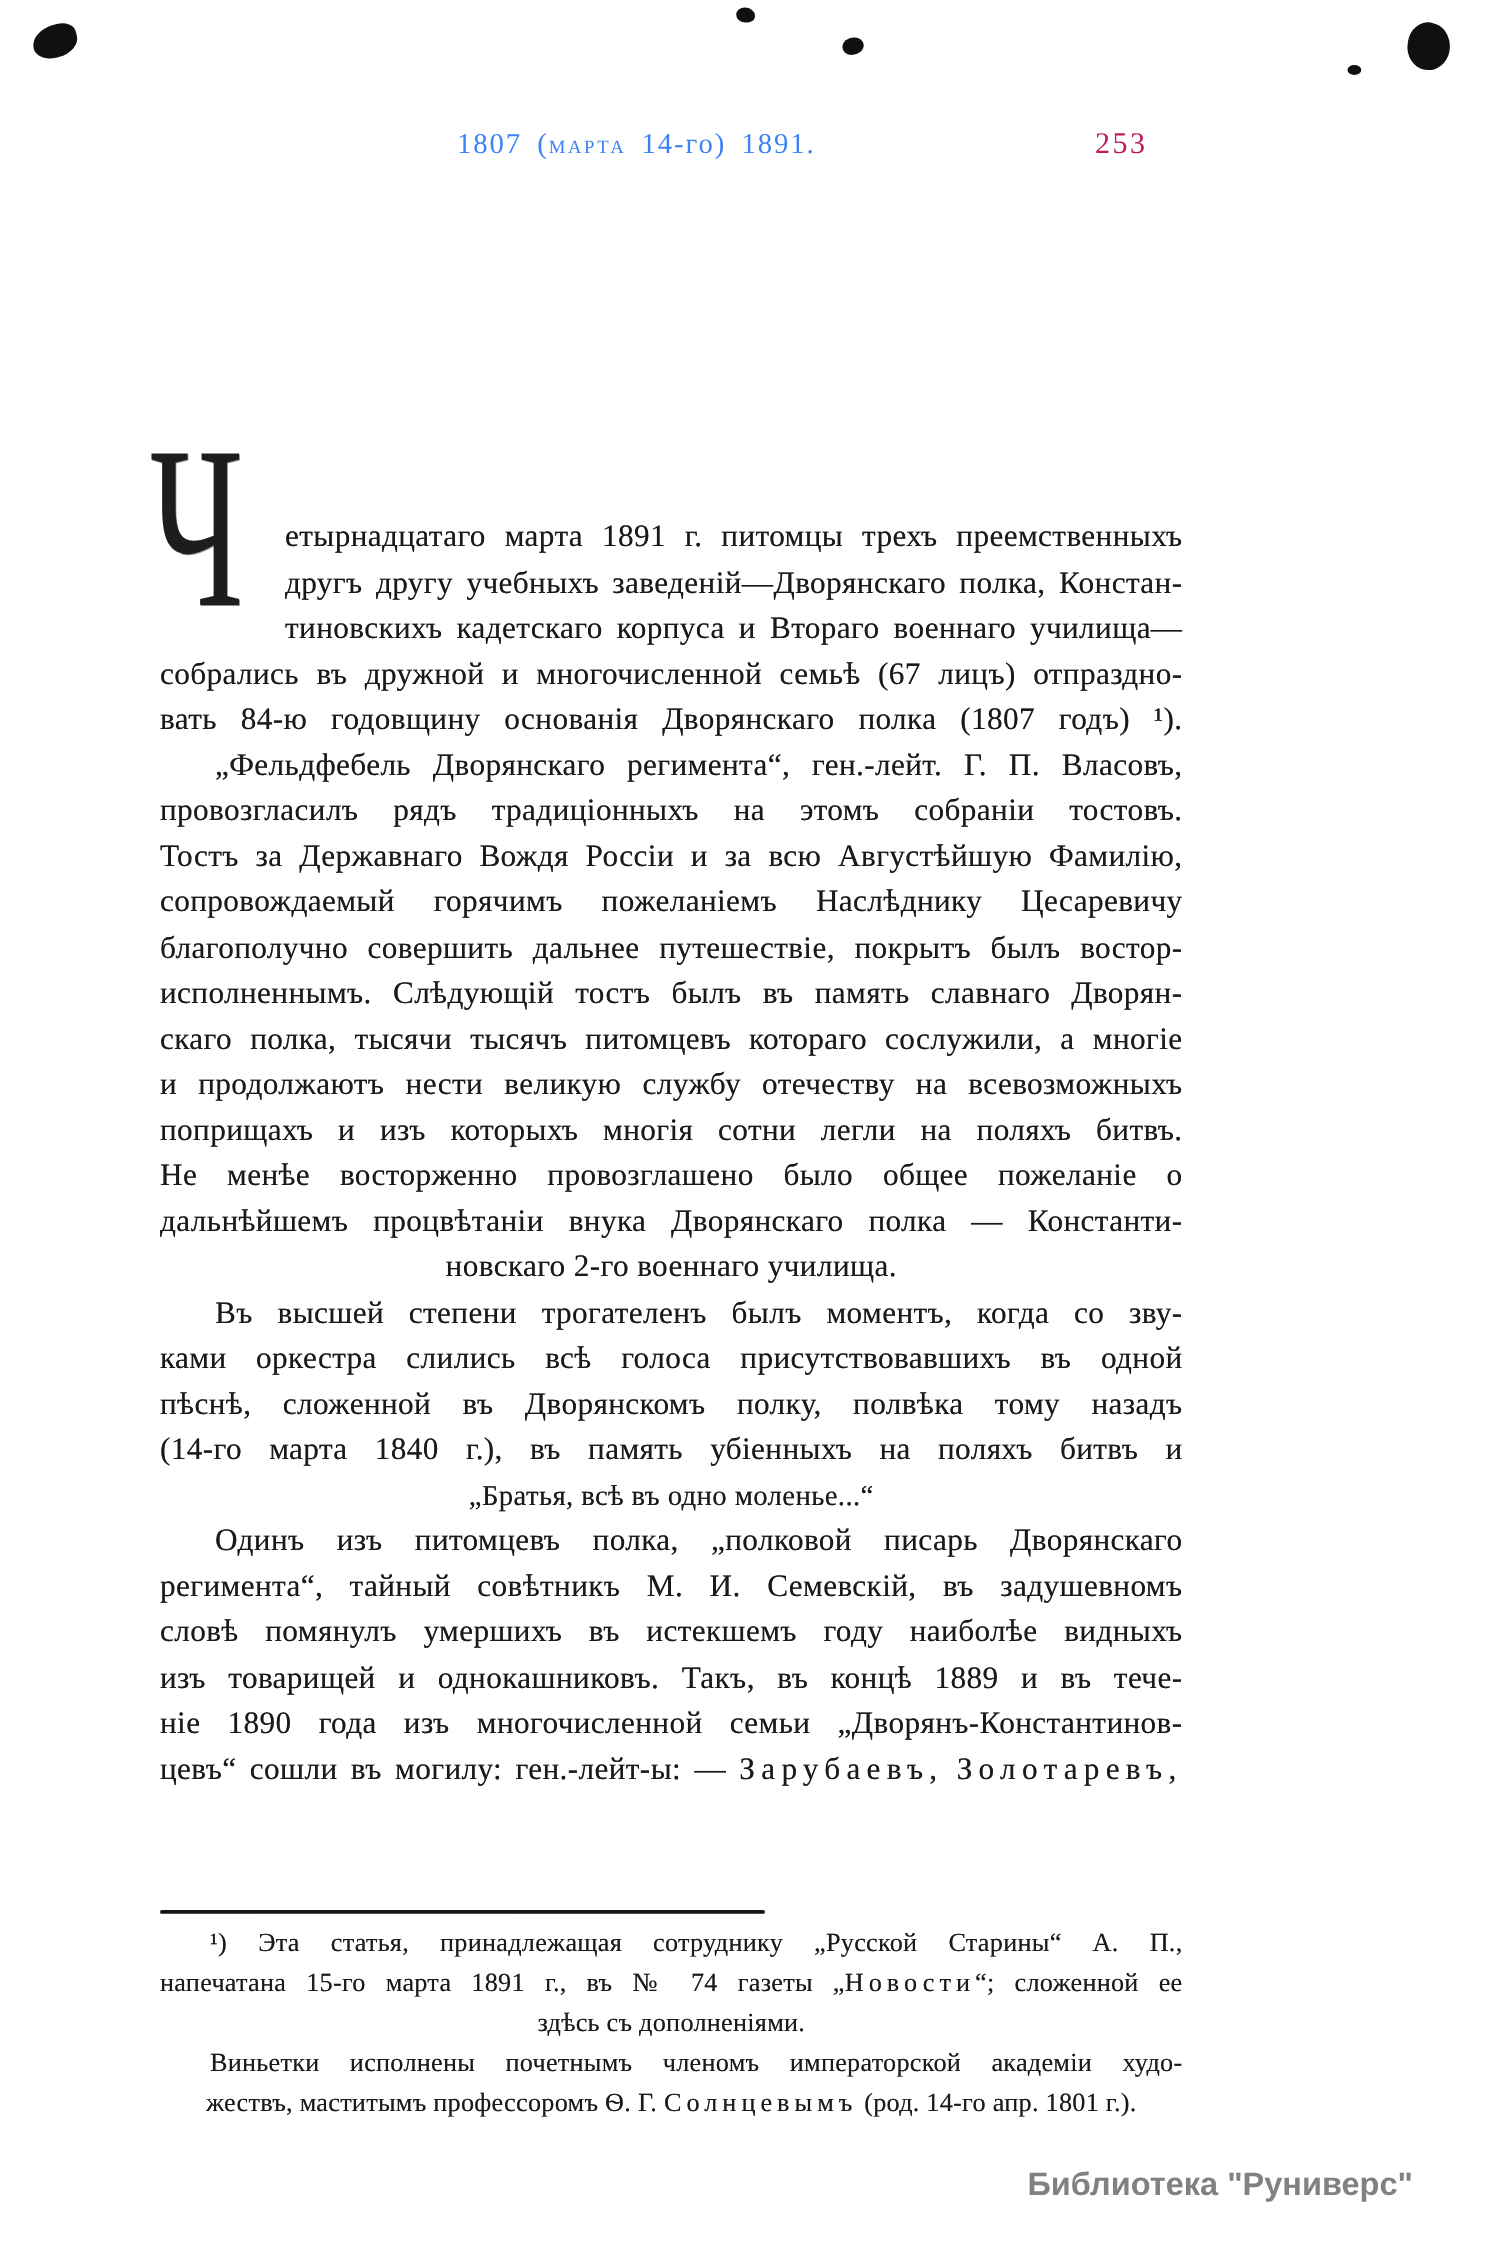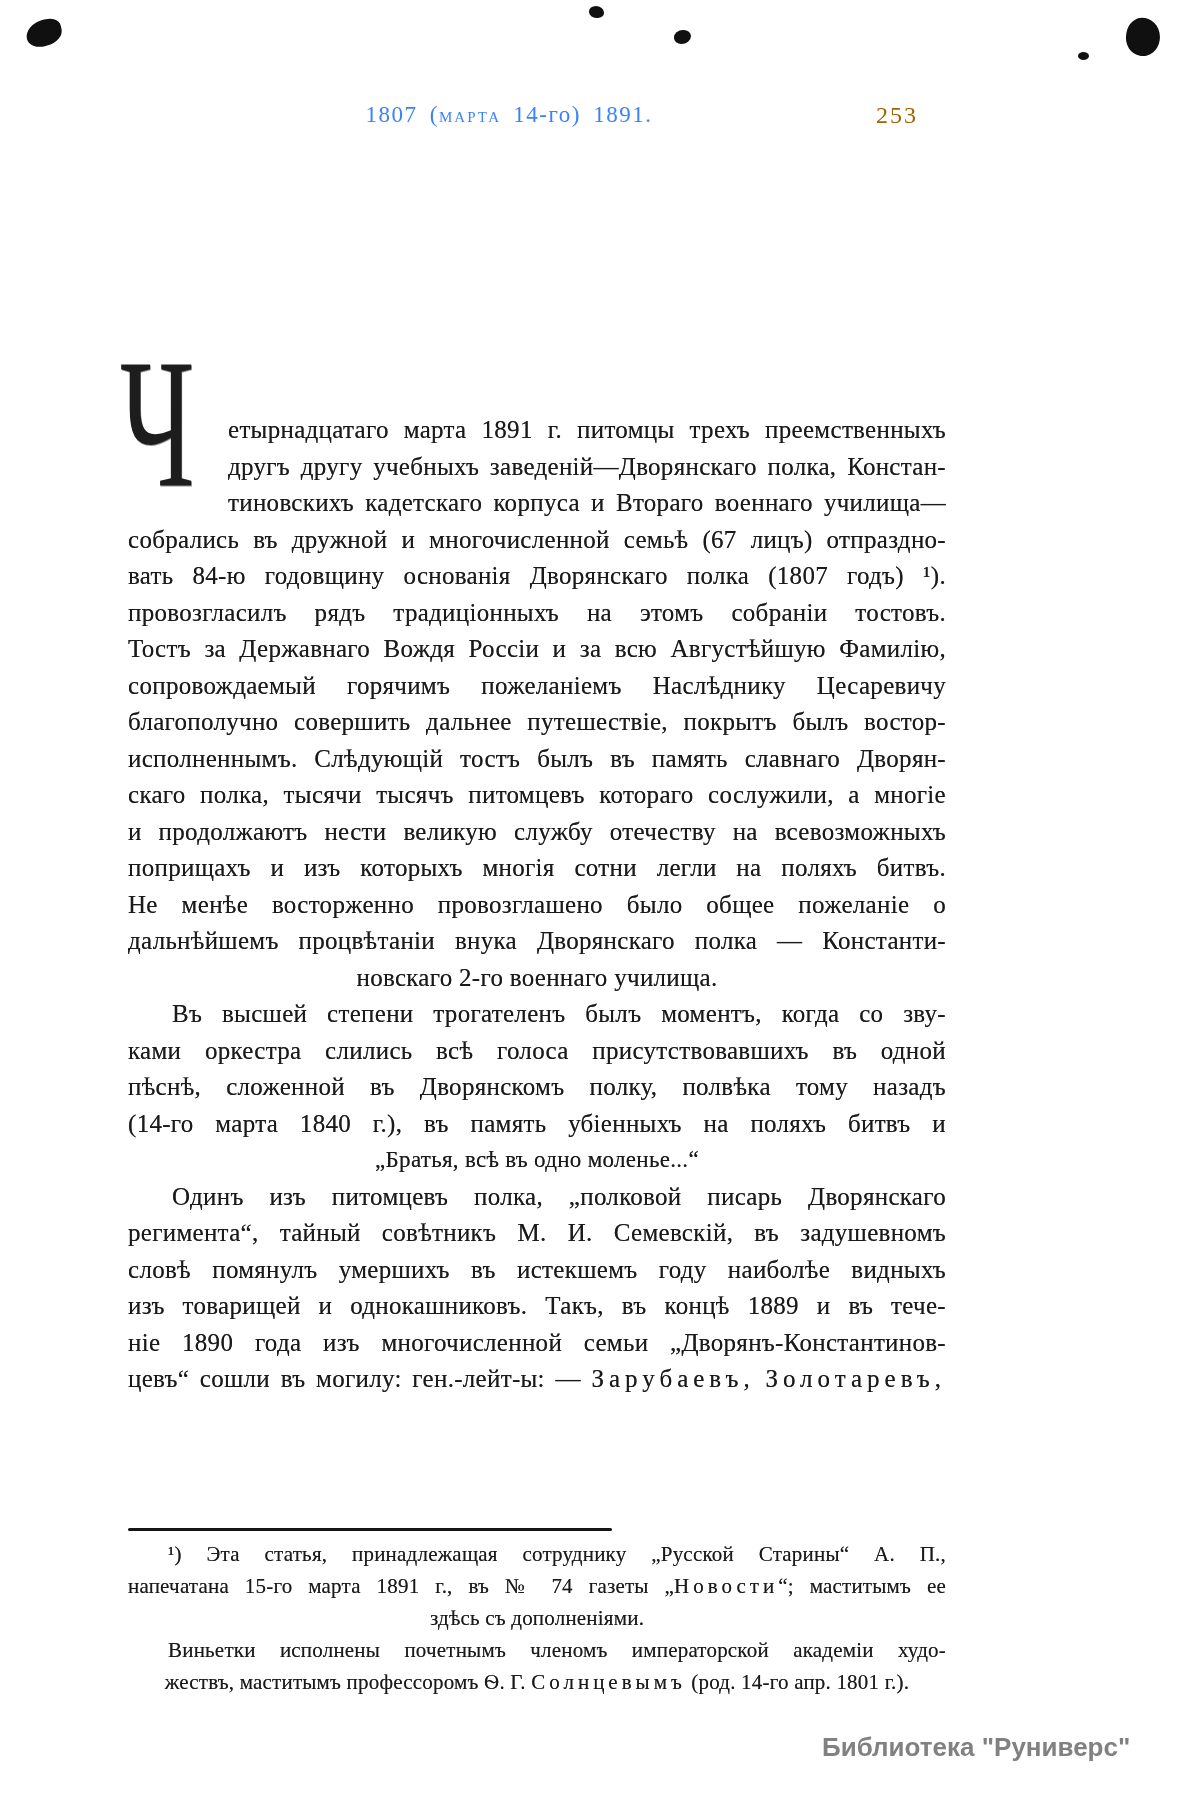--- a/index.html
+++ b/index.html
@@ -12,21 +12,21 @@
     overflow:hidden;
   }
   .page-header {
     position:absolute; top:102px; left:128px; width:762px;
     text-align:center; font-size:23px; letter-spacing:1.5px; word-spacing:5px;
     color:#3b82f6;
   }
   .page-header .sc { font-variant:small-caps; font-size:21px; letter-spacing:2px; }
   .page-number {
     position:absolute; top:102px; left:876px; font-size:24px; letter-spacing:2px;
-    color:#a16207;
+    color:#be185d;
   }
   .body-text {
     position:absolute; top:412px; left:128px; width:818px;
     font-size:25px; line-height:36.5px; letter-spacing:0.3px;
     text-shadow:0 0 0.4px rgba(20,20,20,0.65);
   }
   .body-text .line { height:36.5px; overflow:hidden; }
   .just   { text-align:justify; text-align-last:justify; }
   .last   { text-align:center; }
   .center { text-align:center; font-size:23px; }
@@ -76,20 +76,21 @@
 <div class="page-number">253</div>
 
 <div class="drop-cap">Ч</div>
 
 <div class="body-text">
     <div class="line just padcap"><span>етырнадцатаго марта 1891 г. питомцы трехъ преемственныхъ</span></div>
     <div class="line just padcap"><span>другъ другу учебныхъ заведеній—Дворянскаго полка, Констан-</span></div>
     <div class="line just padcap"><span>тиновскихъ кадетскаго корпуса и Втораго военнаго училища—</span></div>
     <div class="line just"><span>собрались въ дружной и многочисленной семьѣ (67 лицъ) отпраздно-</span></div>
     <div class="line just"><span>вать 84-ю годовщину основанія Дворянскаго полка (1807 годъ) ¹).</span></div>
+    <div class="line just indent"><span>„Фельдфебель Дворянскаго регимента“, ген.-лейт. Г. П. Власовъ,</span></div>
     <div class="line just"><span>провозгласилъ рядъ традиціонныхъ на этомъ собраніи тостовъ.</span></div>
     <div class="line just"><span>Тостъ за Державнаго Вождя Россіи и за всю Августѣйшую Фамилію,</span></div>
     <div class="line just"><span>сопровождаемый горячимъ пожеланіемъ Наслѣднику Цесаревичу</span></div>
     <div class="line just"><span>благополучно совершить дальнее путешествіе, покрытъ былъ востор-</span></div>
     <div class="line just"><span>исполненнымъ. Слѣдующій тостъ былъ въ память славнаго Дворян-</span></div>
     <div class="line just"><span>скаго полка, тысячи тысячъ питомцевъ котораго сослужили, а многіе</span></div>
     <div class="line just"><span>и продолжаютъ нести великую службу отечеству на всевозможныхъ</span></div>
     <div class="line just"><span>поприщахъ и изъ которыхъ многія сотни легли на поляхъ битвъ.</span></div>
     <div class="line just"><span>Не менѣе восторженно провозглашено было общее пожеланіе о</span></div>
     <div class="line just"><span>дальнѣйшемъ процвѣтаніи внука Дворянскаго полка — Константи-</span></div>
@@ -103,19 +104,19 @@
     <div class="line just"><span>регимента“, тайный совѣтникъ М. И. Семевскій, въ задушевномъ</span></div>
     <div class="line just"><span>словѣ помянулъ умершихъ въ истекшемъ году наиболѣе видныхъ</span></div>
     <div class="line just"><span>изъ товарищей и однокашниковъ. Такъ, въ концѣ 1889 и въ тече-</span></div>
     <div class="line just"><span>ніе 1890 года изъ многочисленной семьи „Дворянъ-Константинов-</span></div>
     <div class="line just"><span>цевъ“ сошли въ могилу: ген.-лейт-ы: — </span><span class="spaced">Зарубаевъ,</span><span> </span><span class="spaced">Золотаревъ,</span></div>
   </div>
 
 <div class="footnote-rule"></div>
 <div class="footnote">
     <div class="line just indent"><span>¹) Эта статья, принадлежащая сотруднику „Русской Старины“ А. П.,</span></div>
-    <div class="line just"><span>напечатана 15-го марта 1891 г., въ № 74 газеты „</span><span class="spaced">Новости</span><span>“; маститымъ ее</span></div>
+    <div class="line just"><span>напечатана 15-го марта 1891 г., въ № 74 газеты „</span><span class="spaced">Новости</span><span>“; сложенной ее</span></div>
     <div class="line last"><span>здѣсь съ дополненіями.</span></div>
     <div class="line just indent"><span>Виньетки исполнены почетнымъ членомъ императорской академіи худо-</span></div>
     <div class="line last"><span>жествъ, маститымъ профессоромъ Ѳ. Г. </span><span class="spaced">Солнцевымъ</span><span> (род. 14-го апр. 1801 г.).</span></div>
   </div>
 
 <div class="watermark">Библиотека "Руниверс"</div>
 
 </body></html>

